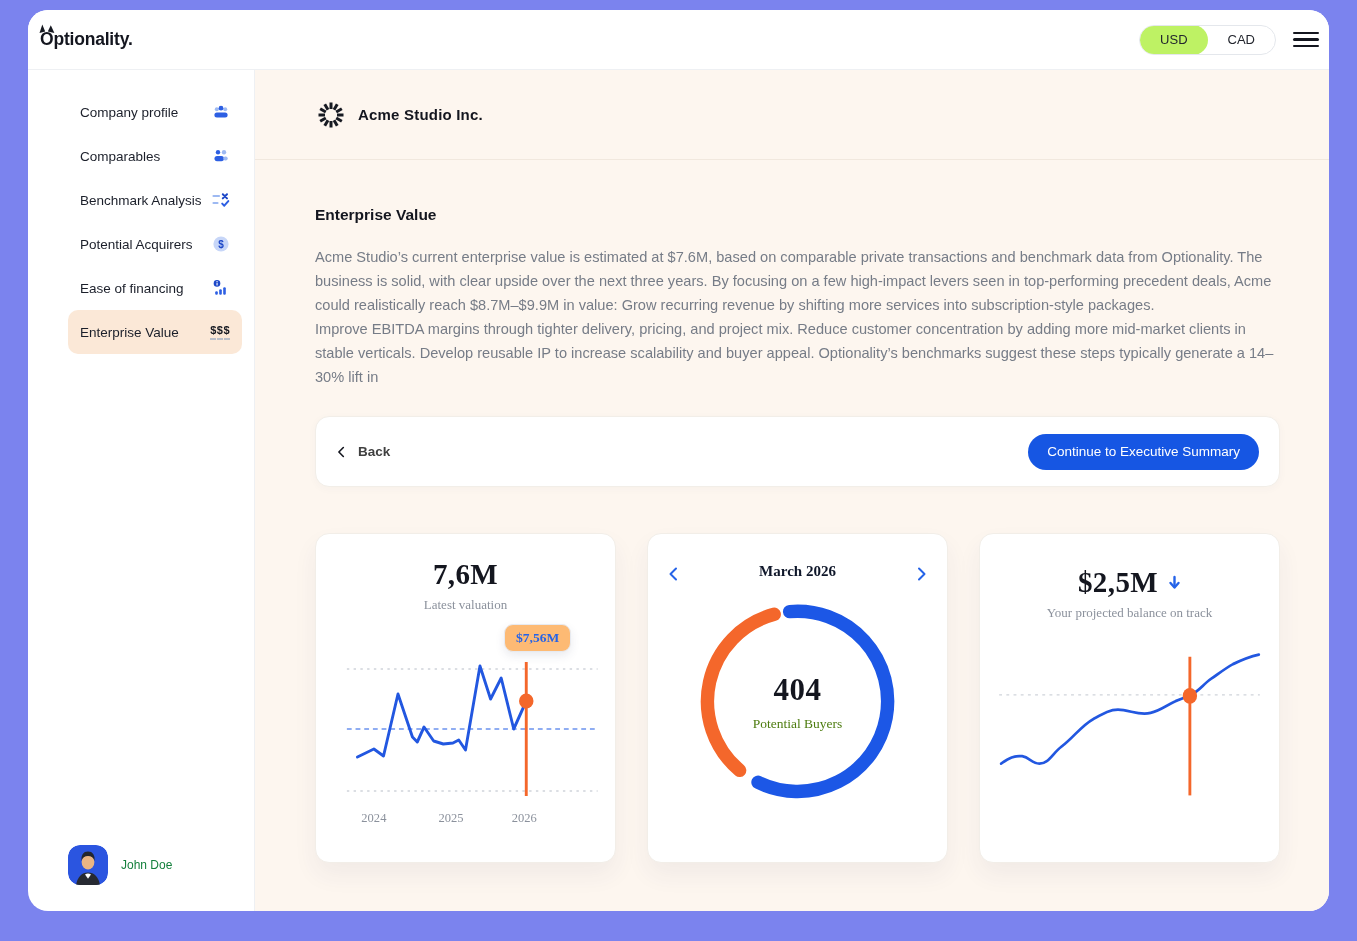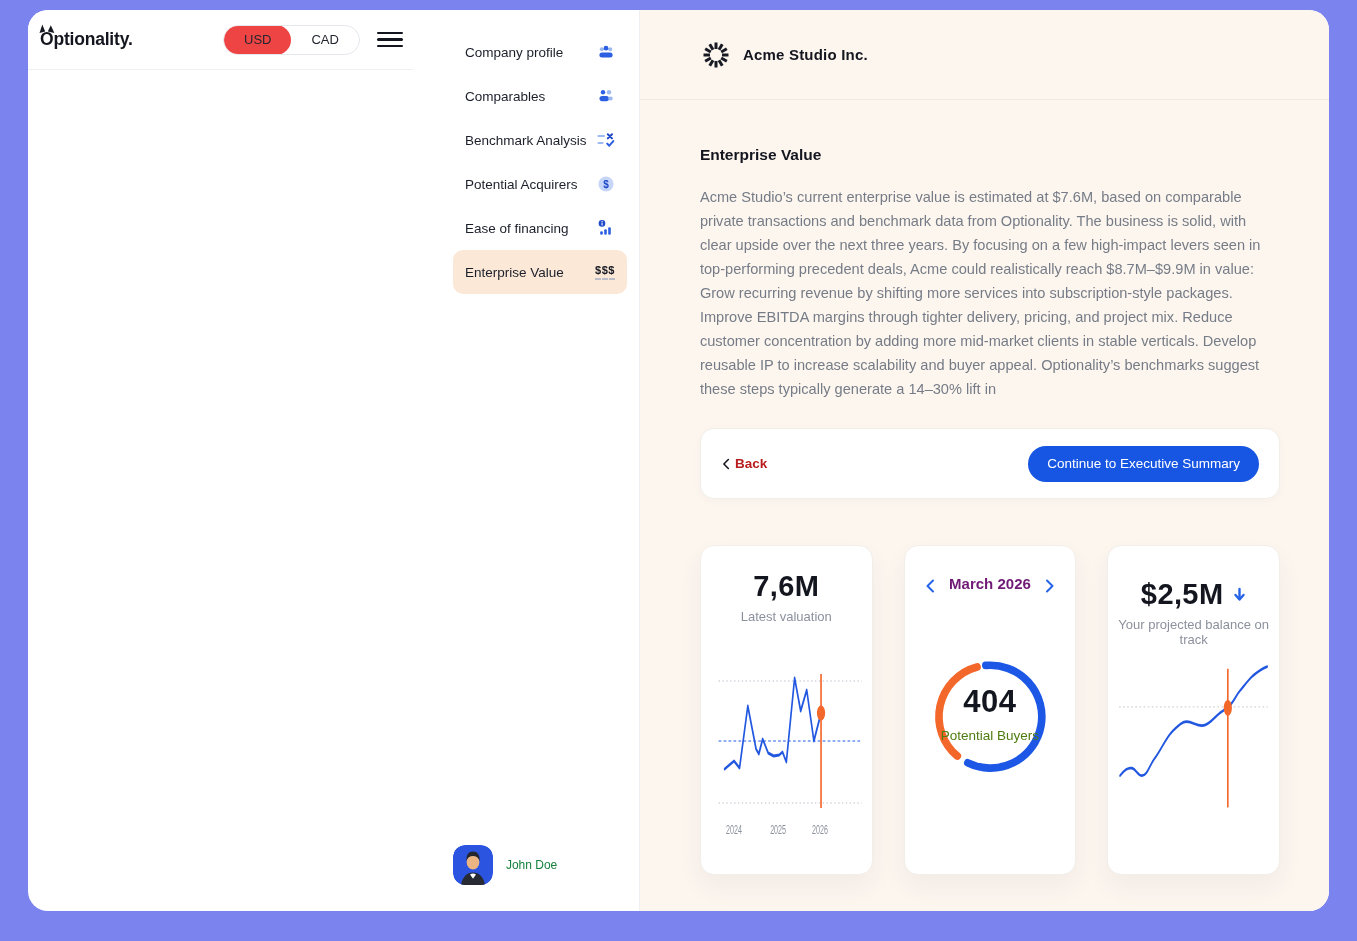--- a/index.html
+++ b/index.html
@@ -6,31 +6,31 @@
   html,body { width:1357px; height:941px; }
   body {
     background:#7b83ee;
     font-family:"Liberation Sans","DejaVu Sans",sans-serif;
     position:relative; overflow:hidden;
     color:#14161f;
   }
   .window {
     position:absolute; left:28px; top:10px; width:1301px; height:901px;
     background:#ffffff; border-radius:20px; overflow:hidden;
-    display:flex; flex-direction:row;
+    display:flex; flex-direction:column;
   }
   
   .header-row { height:60px; flex:0 0 60px; display:flex; align-items:center; border-bottom:1px solid #eef0f3; background:#fff; }
   .logo-area { width:195px; flex:0 0 195px; padding-left:12px; display:flex; align-items:center; }
   .logo { position:relative; font-size:17.5px; font-weight:800; letter-spacing:-0.2px; color:#14161f; }
   .logo .crown { position:absolute; left:-1px; top:-5px; }
   .header-right { flex:1; display:flex; align-items:center; justify-content:flex-end; gap:17px; padding-right:10px; }
   .currency-toggle { display:flex; align-items:center; height:30px; border:1px solid #e4e7ec; border-radius:16px; background:#fff; overflow:hidden; }
   .currency-seg { height:30px; display:flex; align-items:center; padding:0 20px; font-size:13px; color:#23262e; cursor:pointer; border-radius:16px; }
-  .currency-seg.selected { background:#ef4444; }
+  .currency-seg.selected { background:#bef264; }
   .hamburger { width:26px; height:20px; display:flex; flex-direction:column; justify-content:center; gap:4px; cursor:pointer; }
   .hamburger span { display:block; height:2.6px; background:#14161f; border-radius:2px; }
   
   .body-row { flex:1; display:flex; min-height:0; }
   .sidebar { width:195px; flex:0 0 195px; background:#fff; border-right:1px solid #eef0f3; display:flex; flex-direction:column; padding:20px 12px 26px 8px;margin-left:32px; }
   .nav { display:flex; flex-direction:column; }
   .nav-item { height:44px; display:flex; align-items:center; justify-content:space-between; padding:0 12px; border-radius:10px; cursor:pointer; }
   .nav-item .label { font-size:13.5px; font-weight:500; color:#1b1f2a; }
   .nav-item.active { background:#fbe8d7; }
   .nav-icon { width:18px; height:18px; flex:0 0 18px; }
@@ -39,33 +39,33 @@
   .avatar { width:40px; height:40px; border-radius:12px; overflow:hidden; }
   .user-name { font-size:12px; color:#15803d; }
   
   .main { flex:1; background:#fdf6ef; display:flex; flex-direction:column; min-width:0; }
   .company-band { height:90px; flex:0 0 90px; border-bottom:1px solid #f1e8de; display:flex; align-items:center; gap:13px; padding-left:62px; }
   .company-name { font-size:15px; font-weight:700; color:#14161f; letter-spacing:0.2px; }
   .content { flex:1; padding:0 49px 0 60px; }
   .section-title { margin-top:46px; font-size:15.5px; font-weight:700; color:#14161f; }
   .paragraph { margin-top:21px; font-size:14.6px; line-height:24px; color:#767c87; white-space:pre-line; }
   .nav-card { margin-top:27px; height:71px; background:#fff; border:1px solid #f2eee8; border-radius:14px; box-shadow:0 2px 8px rgba(50,54,90,0.03); display:flex; align-items:center; justify-content:space-between; padding:0 20px 0 18px; }
-  .back-btn { display:flex; align-items:center; gap:0; cursor:pointer; color:#b91c1c; }
+  .back-btn { display:flex; align-items:center; gap:8px; cursor:pointer; color:#404040; }
   .back-btn .label { font-size:13.5px; font-weight:600; }
   .continue-btn { height:36px; padding:16px 19px; background:#1656e3; color:#fff; border:none; border-radius:18px; font-size:13.5px; font-weight:500; display:flex; align-items:center; cursor:pointer; font-family:inherit; }
   
   .cards { margin-top:46px; display:flex; gap:31px; }
-  .card { flex:1; height:330px; background:#fff; border:1px solid #f2eee8; border-radius:14px; box-shadow:0 12px 24px rgba(52,58,94,0.06); position:relative; overflow:hidden; }
+  .card { flex:1; height:330px; background:#fff; border:1px solid #f2eee8; border-radius:14px; box-shadow:0 12px 24px rgba(52,58,94,0.06); position:relative; overflow:hidden;font-family:Liberation Serif, serif; }
   .card-title { text-align:center; margin-top:24px; font-size:29px; font-weight:700; letter-spacing:0.4px; color:#14161f; }
   .card-sub { text-align:center; margin-top:6px; font-size:13px; color:#8b919c; }
   .chart-svg { position:absolute; left:0; top:120px; width:100%; height:180px; }
   .badge { position:absolute; top:90px; left:188px; background:#fdba74; border:1px solid #e7eaf0; border-radius:9px; box-shadow:0 4px 10px rgba(52,58,94,0.10); padding:5px 11px; font-size:13.5px; font-weight:700; color:#2563e8; }
   .chev-btn { position:absolute; top:26px; width:28px; height:28px; display:flex; align-items:center; justify-content:center; color:#2563e8; cursor:pointer; }
   .chev-left { left:12px; } .chev-right { right:12px; }
-  .period-title { position:absolute; top:29px; left:0; width:100%; text-align:center; font-size:15px; font-weight:700; color:#701a75; }
+  .period-title { position:absolute; top:29px; left:0; width:100%; text-align:center; font-size:15px; font-weight:700; color:#0f172a; }
   .donut-svg { position:absolute; top:60px; left:0; width:100%; height:230px; }
   .donut-center { position:absolute; top:138px; left:0; width:100%; text-align:center; }
   .donut-value { font-size:31px; font-weight:700; color:#14161f; letter-spacing:0.5px; }
   .donut-label { margin-top:8px; font-size:13.5px; color:#4d7c0f; }
   .title-row { display:flex; align-items:center; justify-content:center; gap:10px; margin-top:32px; }
   .title-row .card-title { margin-top:0; }
   .balance-svg { position:absolute; left:0; top:110px; width:100%; height:180px; }
   .tick { font-size:13px; fill:#8b919c; }
 </style>
 </head>

